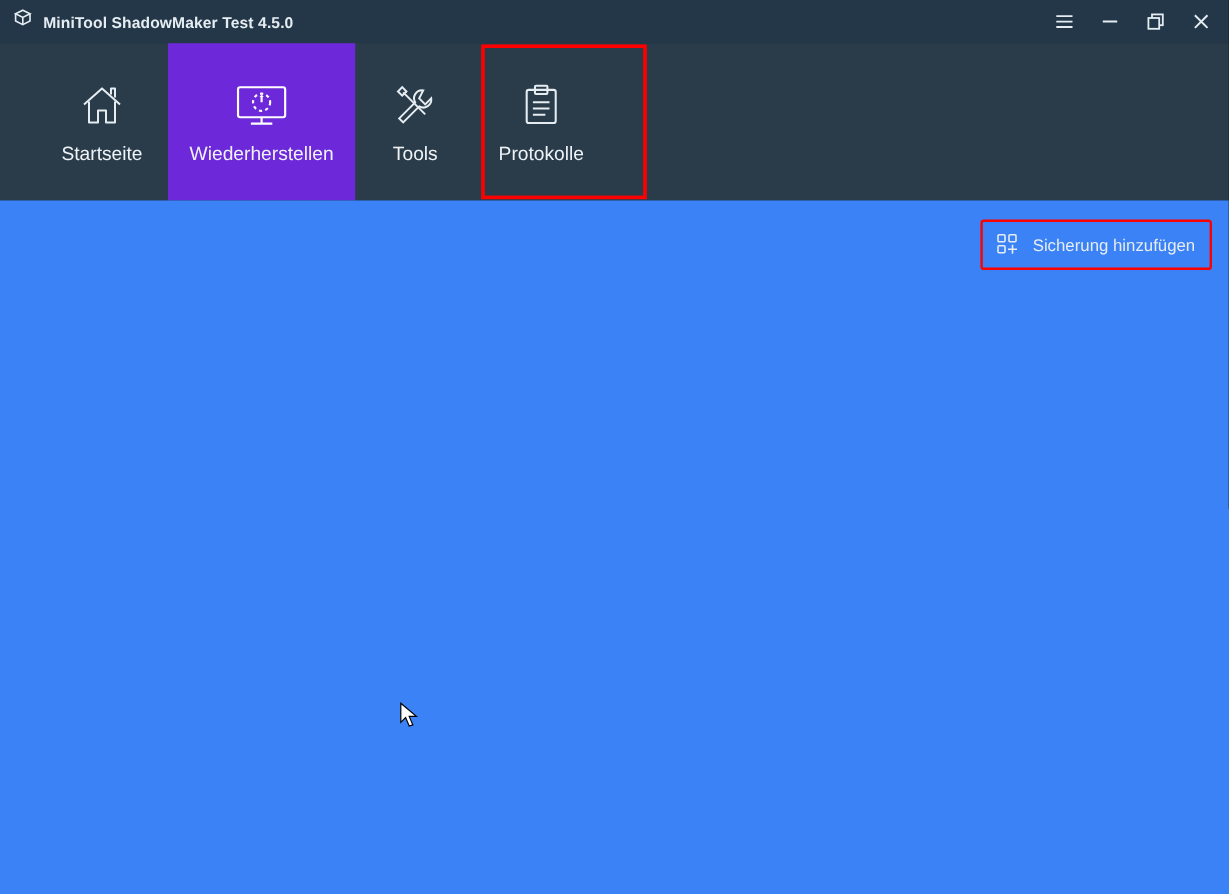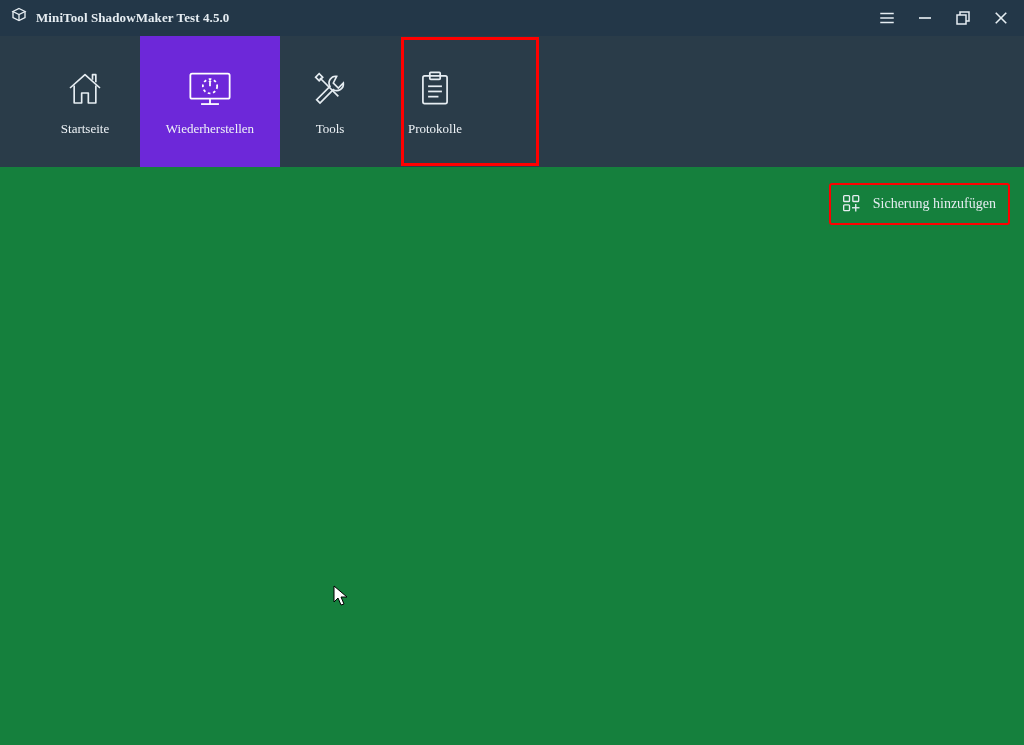--- a/index.html
+++ b/index.html
@@ -8,21 +8,20 @@
     height: 745px;
     overflow: hidden;
     font-family: "Segoe UI", Arial, sans-serif;
     background: #111;
   }
   .window {
     width: 1024px;
     height: 745px;
     background: #122630;
     position: relative;
-    font-family: Liberation Serif, serif;
   }
   
   .titlebar {
     height: 36px;
     background: #233748;
     display: flex;
     align-items: center;
     justify-content: space-between;
     padding: 0 6px 0 10px;
     color: #e6edf2;
@@ -74,37 +73,37 @@
     cursor: pointer;
   }
   .nav-item .icon-wrap {
     height: 42px;
     display: flex;
     align-items: center;
     justify-content: center;
   }
   .nav-item svg { display: block; }
   .nav-label {
-    font-size: 13px;
+    font-size: 16px;
     color: #eef3f7;
     white-space: nowrap;
   }
   .nav-item.active {
     background: #6d28d9;
   }
   .nav-highlight {
     position: absolute;
     border: 3px solid #ff0000;
     pointer-events: none;
   }
   
   .content {
     position: relative;
     height: calc(745px - 36px - 131px);
-    background: #15803d;
+    background: #3b82f6;
   }
   .add-backup {
     position: absolute;
     top: 16px;
     right: 14px;
     height: 42px;
     padding: 0 12px 0 10px;
     display: flex;
     align-items: center;
     gap: 10px;

